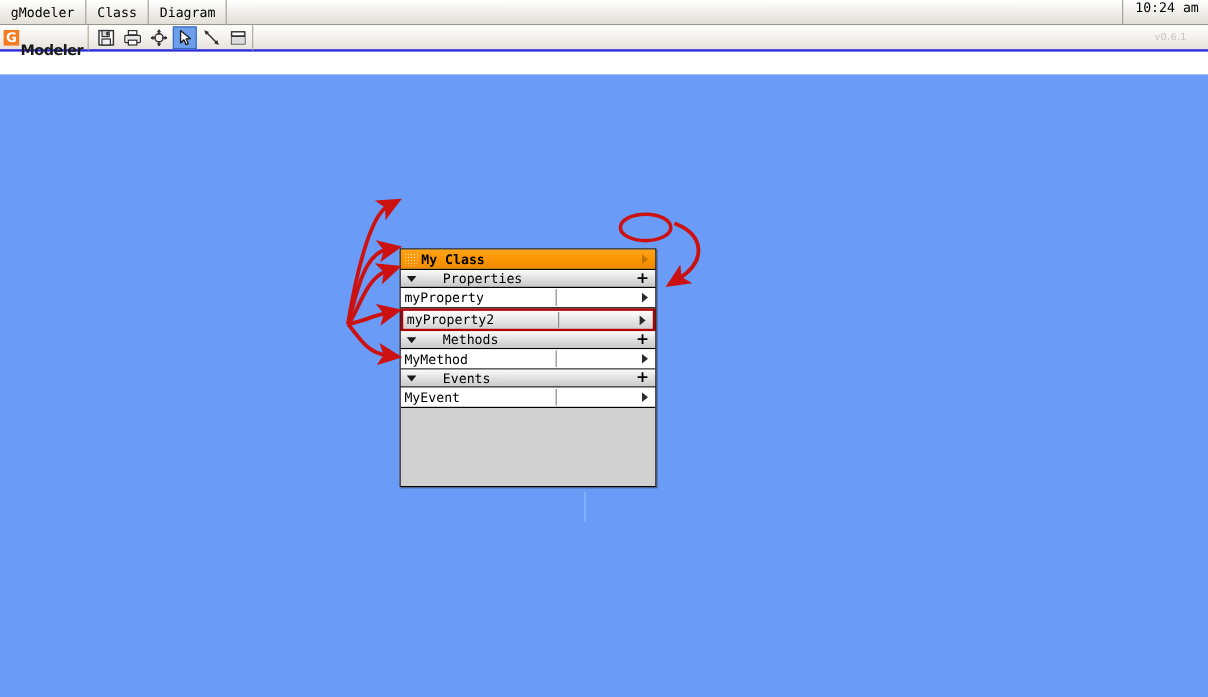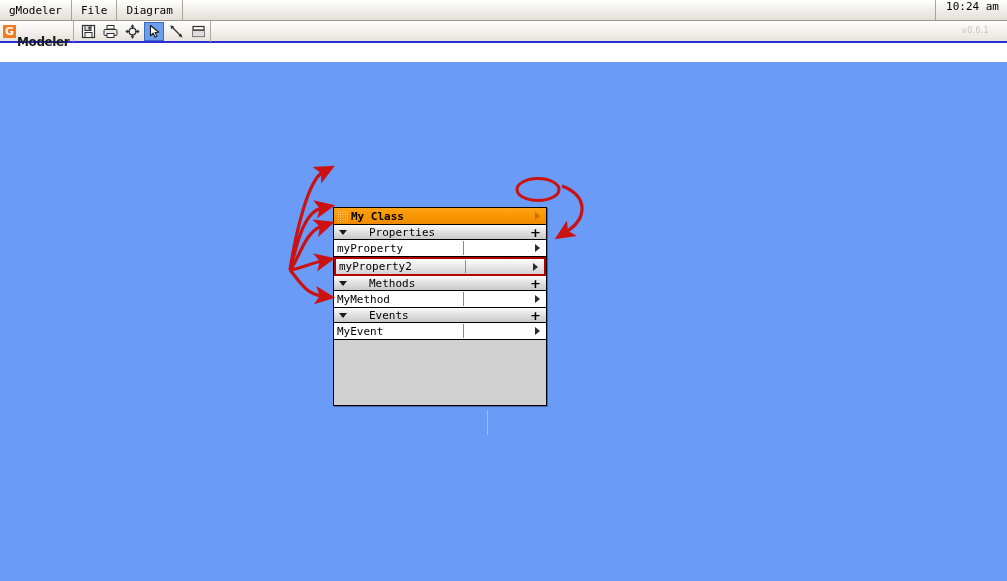--- a/index.html
+++ b/index.html
@@ -289,21 +289,21 @@
 </head>
 <body>
 
 <div id="app">
 
   <div class="menubar">
     <div class="menu-item">
       <span>gModeler</span>
     </div>
     <div class="menu-item">
-      <span>File</span>
+      <span>Class</span>
     </div>
     <div class="menu-item">
       <span>Diagram</span>
     </div>
     <div class="menu-spacer"></div>
     <div class="menu-clock">
       <span>10:24 am</span>
     </div>
   </div>
 

